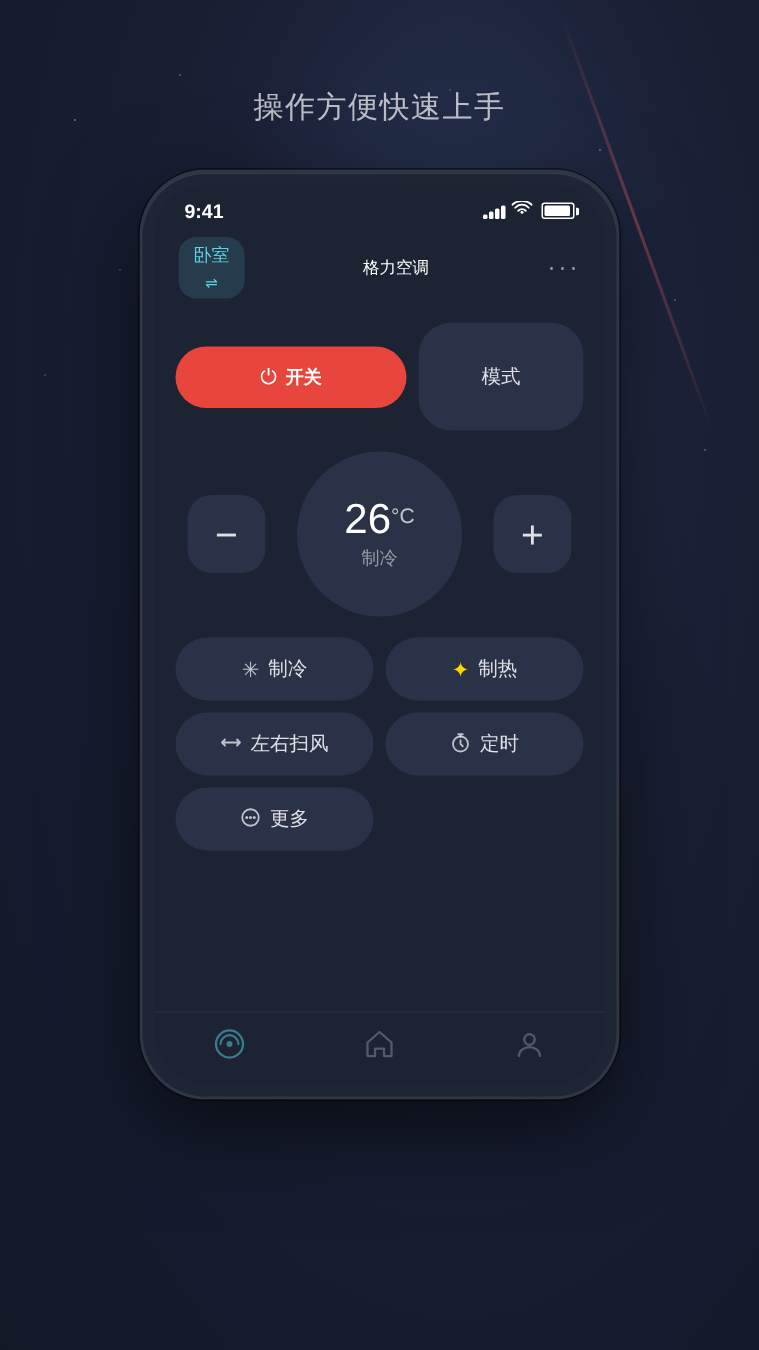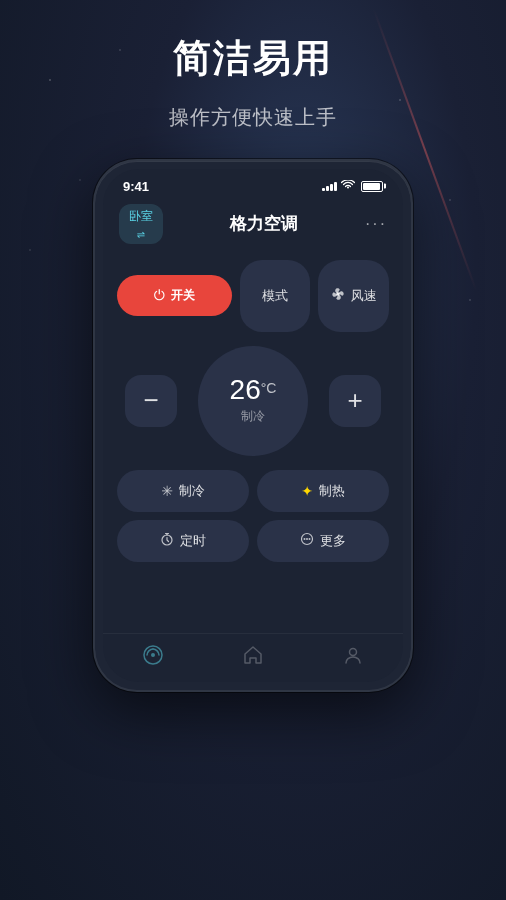--- a/index.html
+++ b/index.html
@@ -64,21 +64,21 @@
       font-size: 20px;
       color: rgba(255,255,255,0.7);
       margin-top: 22px;
       letter-spacing: 1px;
     }
 
     
     .phone-frame {
       margin-top: 28px;
       width: 320px;
-      height: 533px;
+      height: 620px;
       background: #1e2535;
       border-radius: 44px;
       border: 2px solid rgba(255,255,255,0.08);
       box-shadow:
         0 0 0 1px rgba(0,0,0,0.5),
         0 20px 60px rgba(0,0,0,0.6),
         inset 0 1px 0 rgba(255,255,255,0.1);
       position: relative;
       overflow: hidden;
       padding: 0;
@@ -187,23 +187,23 @@
       font-size: 12px;
       color: #5ad4e6;
     }
 
     .room-arrow {
       font-size: 10px;
       color: #5ad4e6;
     }
 
     .app-title {
-      font-size: 17px;
+      font-size: 11px;
       color: #ffffff;
-      font-weight: 700;
+      font-weight: 400;
     }
 
     .more-btn {
       font-size: 16px;
       color: rgba(255,255,255,0.6);
       letter-spacing: 2px;
       cursor: pointer;
     }
 
     
@@ -370,21 +370,20 @@
   </style>
 </head>
 <body>
 
 <div class="bg"></div>
 <div class="streak"></div>
 
 <div class="page-content">
 
   <div class="hero-title">
-    <div class="hero-title-main">简洁易用</div>
     <div class="hero-title-sub">操作方便快速上手</div>
   </div>
 
   <div class="phone-frame">
     <div class="phone-screen">
 
       <div class="status-bar">
         <span class="status-time">9:41</span>
         <div class="status-icons">
           <div class="signal-bars">
@@ -419,32 +418,20 @@
       <div class="controls-area">
 
         <div class="top-row">
           <div class="btn-power">
             <span style="color:#fff;font-size:14px;">⏻</span>
             <span class="btn-power-label">开关</span>
           </div>
           <div class="btn-dark">
             <span class="btn-dark-label">模式</span>
           </div>
-          <div class="btn-dark">
-            <span class="btn-icon">
-              <svg width="14" height="14" viewBox="0 0 16 16" fill="none">
-                <path d="M8 8c1-2 3-4 5-3s2 4 0 5c-2-1-4-3-5-2z" fill="rgba(255,255,255,0.7)"></path>
-                <path d="M8 8c2 1 4 3 3 5s-4 2-5 0c1-2 3-4 2-5z" fill="rgba(255,255,255,0.7)"></path>
-                <path d="M8 8c-1 2-3 4-5 3s-2-4 0-5c2 1 4 3 5 2z" fill="rgba(255,255,255,0.7)"></path>
-                <path d="M8 8c-2-1-4-3-3-5s4-2 5 0c-1 2-3 4-2 5z" fill="rgba(255,255,255,0.7)"></path>
-                <circle cx="8" cy="8" r="2" fill="rgba(255,255,255,0.9)"></circle>
-              </svg>
-            </span>
-            <span class="btn-dark-label">风速</span>
-          </div>
         </div>
 
         <div class="temp-row">
           <div class="temp-btn">
             <span>−</span>
           </div>
           <div class="temp-display">
             <div>
               <span class="temp-value">26</span><span class="temp-unit">°C</span>
             </div>
@@ -461,20 +448,28 @@
             <span class="btn-icon">✳</span>
             <span class="btn-grid-label">制冷</span>
           </div>
 
           <div class="btn-grid-item">
             <span class="btn-icon" style="color:#ffd700;">✦</span>
             <span class="btn-grid-label">制热</span>
           </div>
 
 
+          <div class="btn-grid-item">
+            <span class="btn-icon">
+              <svg width="14" height="14" viewBox="0 0 14 14" fill="none">
+                <path d="M1 7h12M1 7l2-2M1 7l2 2M13 7l-2-2M13 7l-2 2" stroke="rgba(255,255,255,0.7)" stroke-width="1.2" stroke-linecap="round" stroke-linejoin="round"></path>
+              </svg>
+            </span>
+            <span class="btn-grid-label">左右扫风</span>
+          </div>
 
           <div class="btn-grid-item">
             <span class="btn-icon">
               <svg width="14" height="14" viewBox="0 0 14 14" fill="none">
                 <circle cx="7" cy="8" r="5" stroke="rgba(255,255,255,0.7)" stroke-width="1.2"></circle>
                 <path d="M7 5.5v2.5l1.5 1.5" stroke="rgba(255,255,255,0.7)" stroke-width="1.2" stroke-linecap="round"></path>
                 <path d="M5.5 1.5h3M7 1.5v1.5" stroke="rgba(255,255,255,0.7)" stroke-width="1.2" stroke-linecap="round"></path>
               </svg>
             </span>
             <span class="btn-grid-label">定时</span>

